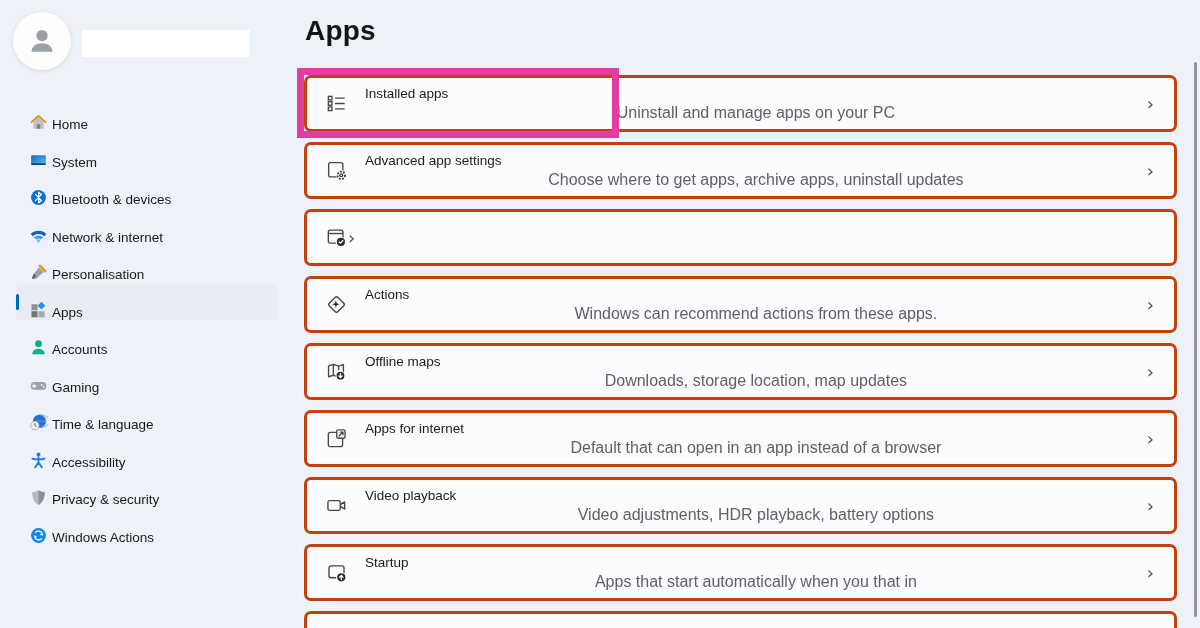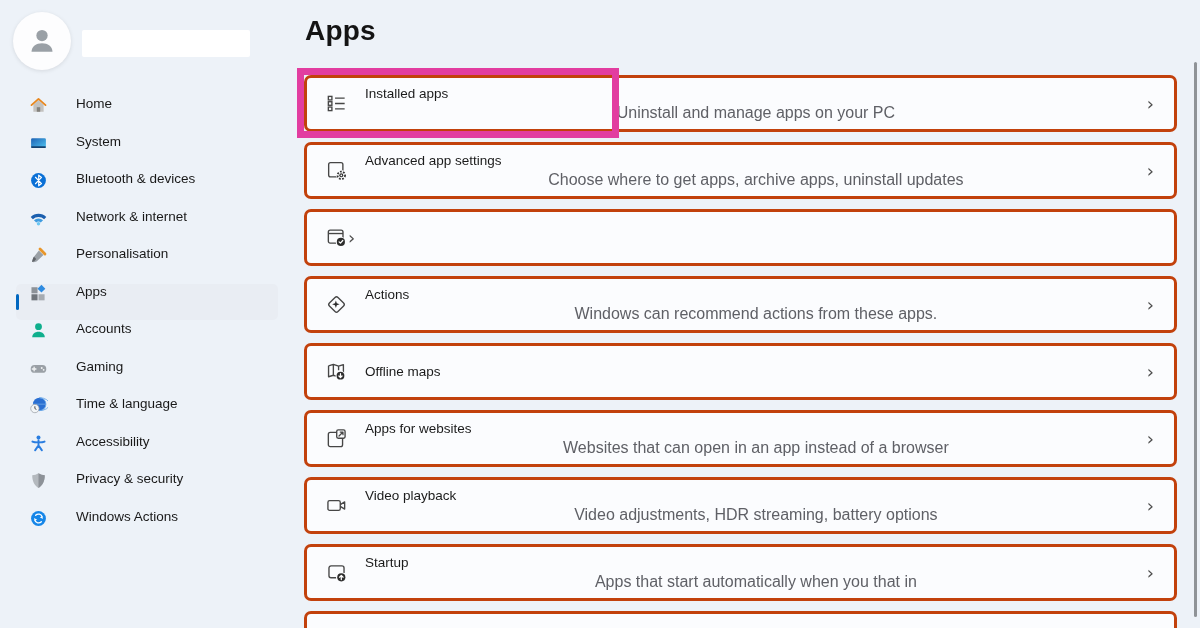--- a/index.html
+++ b/index.html
@@ -19,21 +19,21 @@
     background:#fdfdfe; box-shadow:0 1px 4px rgba(0,0,0,.10);
     display:flex; align-items:center; justify-content:center;
   }
   .name-mask {
     position:absolute; left:69px; top:18px; width:168px; height:27px;
     background:#ffffff; border-radius:2px;
   }
   .nav { position:absolute; left:16px; top:96px; width:262px; }
   .nav-item {
     position:relative; height:36px; margin-bottom:1.5px; border-radius:5px;
-    display:flex; align-items:flex-start; gap:28px; padding:0 13px;
+    display:flex; align-items:flex-end; gap:4px; padding:0 13px;
     font-size:13.5px; color:#191919; cursor:default;
   }
   .nav-item.selected { background:#e9edf3; }
   .nav-item.selected::before {
     content:""; position:absolute; left:0; top:10px; width:3px; height:16px;
     border-radius:2px; background:#0067c0;
   }
   .nav-icon { width:19px; height:19px; display:flex; align-items:center; justify-content:center; flex:0 0 19px; }
   .nav-icon svg { display:block; }
 
@@ -286,49 +286,50 @@
     <span class="card-icon">
         <svg viewBox="0 0 22 22" width="23" height="23">
           <path d="M3.4 5.6 L8 4.2 L13 5.8 L17.6 4.4 V14.8 L14.6 15.7 M3.4 5.6 V16 L8 14.6 L10.4 15.4 M8 4.2 V14.6 M13 5.8 V9.8" fill="none" stroke="#464646" stroke-width="1.3" stroke-linejoin="round"></path>
           <circle cx="14.8" cy="15" r="4.6" fill="#fbfcfe"></circle>
           <circle cx="14.8" cy="15" r="3.7" fill="#2d2d2d"></circle>
           <path d="M14.8 13 V16.6 M13.3 15.3 L14.8 16.8 L16.3 15.3" fill="none" stroke="#fff" stroke-width="1.2" stroke-linecap="round" stroke-linejoin="round"></path>
         </svg>
       </span>
     <div class="card-text">
       <div class="card-title">Offline maps</div>
+      <div class="card-sub">Downloads, storage location, map updates</div>
     </div>
     <span class="chevron">›</span>
   </div>
 
   <div class="card">
     <span class="card-icon">
         <svg viewBox="0 0 22 22" width="23" height="23">
           <rect x="3.2" y="5.2" width="13.6" height="13.6" rx="1.8" fill="none" stroke="#464646" stroke-width="1.3"></rect>
           <rect x="11.2" y="2.8" width="8" height="8" rx="1.4" fill="#fbfcfe" stroke="#464646" stroke-width="1.3"></rect>
           <path d="M13.4 8.6 L17 5 M14.6 4.8 H17.2 V7.4" fill="none" stroke="#464646" stroke-width="1.2" stroke-linecap="round" stroke-linejoin="round"></path>
         </svg>
       </span>
     <div class="card-text">
-      <div class="card-title">Apps for websites</div>
-      <div class="card-sub">Websites that can open in an app instead of a browser</div>
+      <div class="card-title">Apps for internet</div>
+      <div class="card-sub">Default that can open in an app instead of a browser</div>
     </div>
     <span class="chevron">›</span>
   </div>
 
   <div class="card">
     <span class="card-icon">
         <svg viewBox="0 0 22 22" width="23" height="23">
           <rect x="2.8" y="6.4" width="11.8" height="9.2" rx="1.6" fill="none" stroke="#464646" stroke-width="1.3"></rect>
           <path d="M14.6 10.2 L18.8 7.6 V14.4 L14.6 11.8" fill="none" stroke="#464646" stroke-width="1.3" stroke-linejoin="round"></path>
         </svg>
       </span>
     <div class="card-text">
       <div class="card-title">Video playback</div>
-      <div class="card-sub">Video adjustments, HDR streaming, battery options</div>
+      <div class="card-sub">Video adjustments, HDR playback, battery options</div>
     </div>
     <span class="chevron">›</span>
   </div>
 
   <div class="card">
     <span class="card-icon">
         <svg viewBox="0 0 22 22" width="23" height="23">
           <path d="M18.2 11.5 V6.6 a2 2 0 0 0 -2 -2 H5.8 a2 2 0 0 0 -2 2 V14 a2 2 0 0 0 2 2 H10.8" fill="none" stroke="#464646" stroke-width="1.3"></path>
           <circle cx="15.6" cy="15.6" r="4.9" fill="#fbfcfe"></circle>
           <circle cx="15.6" cy="15.6" r="3.9" fill="#2d2d2d"></circle>

